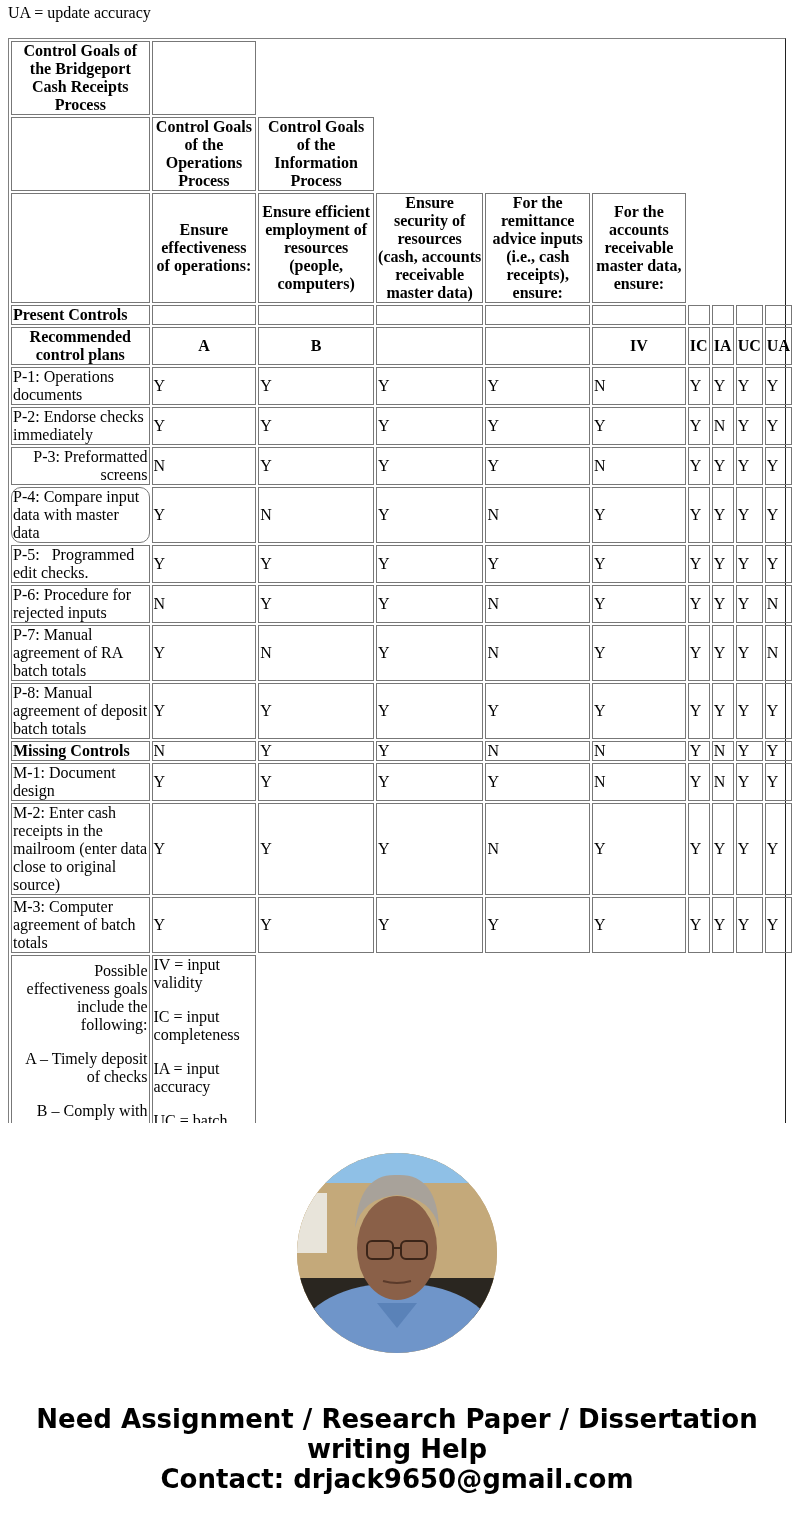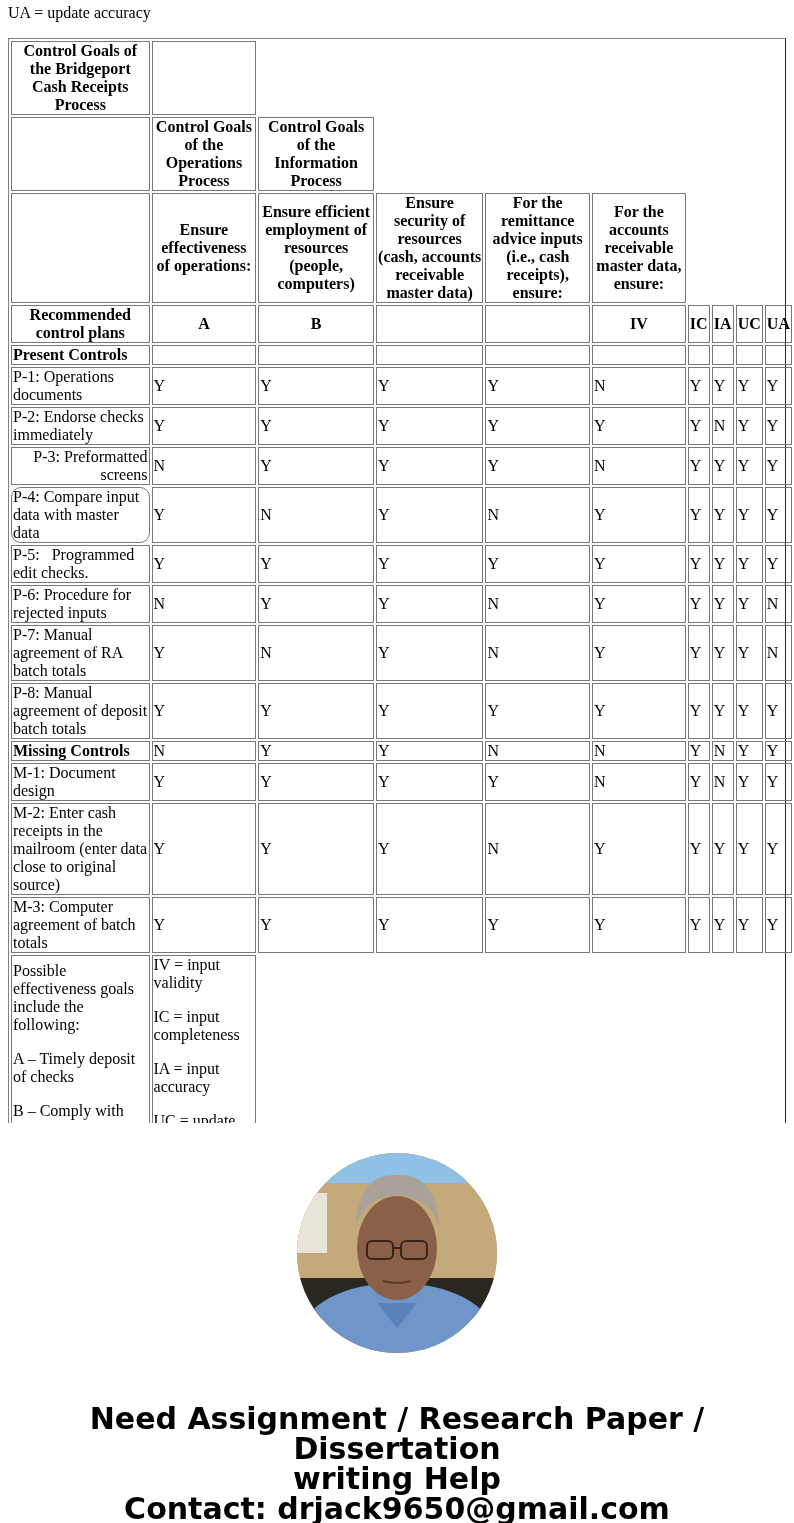--- a/index.html
+++ b/index.html
@@ -23,21 +23,21 @@
   .c5 { width: 90px; }
   .c6 { width: 18px; }
   .c7 { width: 18px; }
   .c8 { width: 22px; }
   .c9 { width: 22px; }
   td.empty { border-color: transparent !important; }
   .legend p { margin: 0 0 16px 0; }
   .avatar { position: absolute; left: 297px; top: 1153px; width: 200px; height: 200px; border-radius: 50%;
             overflow: hidden; background: #b9a27c; }
   .promo { position: absolute; left: 0; top: 1404px; width: 794px; text-align: center;
-           font-family: "DejaVu Sans", sans-serif; font-weight: bold; font-size: 30px; line-height: 30px; }
+           font-family: "DejaVu Sans", sans-serif; font-weight: bold; font-size: 26px; line-height: 30px; }
 </style>
 </head>
 <body>
 
 <div class="doc-frame">
   <div class="top-note">UA = update accuracy</div>
   <div class="outer"></div>
 
   <table class="grid">
     <tbody>
@@ -70,44 +70,44 @@
       <td class="h">Ensure effectiveness of operations:</td>
       <td class="h">Ensure efficient employment of resources (people, computers)</td>
       <td class="h">Ensure security of resources (cash, accounts receivable master data)</td>
       <td class="h">For the remittance advice inputs (i.e., cash receipts), ensure:</td>
       <td class="h">For the accounts receivable master data, ensure:</td>
       <td class="empty"></td>
           <td class="empty"></td>
           <td class="empty"></td>
           <td class="empty"></td>
     </tr>
+    <tr style="height:18px">
+      <td class="bold">Present Controls</td>
+      <td></td>
+          <td></td>
+          <td></td>
+          <td></td>
+          <td></td>
+          <td></td>
+          <td></td>
+          <td></td>
+          <td></td>
+    </tr>
     <tr style="height:36px">
       <td class="h">Recommended control plans</td>
       <td class="h">A</td>
       <td class="h">B</td>
       <td class="h"></td>
       <td class="h"></td>
       <td class="h">IV</td>
       <td class="h">IC</td>
       <td class="h">IA</td>
       <td class="h">UC</td>
       <td class="h">UA</td>
     </tr>
-    <tr style="height:18px">
-      <td class="bold">Present Controls</td>
-      <td></td>
-          <td></td>
-          <td></td>
-          <td></td>
-          <td></td>
-          <td></td>
-          <td></td>
-          <td></td>
-          <td></td>
-    </tr>
     </tbody>
       <tbody id="rows-body">
         <tr>
           <td style="white-space: pre-wrap;">P-1: Operations documents</td>
           <td>Y</td>
           <td>Y</td>
           <td>Y</td>
           <td>Y</td>
           <td>N</td>
           <td>Y</td>
@@ -243,33 +243,33 @@
           <td>Y</td>
           <td>Y</td>
           <td>Y</td>
           <td>Y</td>
           <td>Y</td>
           <td>Y</td>
         </tr>
       </tbody>
     <tbody>
         <tr>
-      <td style="vertical-align:top; padding-top:6px;">
+      <td style="vertical-align:top; padding-top:6px;text-align:right;">
         <div class="legend">
           <p>Possible effectiveness goals include the following:</p>
           <p>A – Timely deposit of checks</p>
           <p>B – Comply with</p>
         </div>
       </td>
       <td style="vertical-align:top;">
         <div class="legend">
           <p>IV = input validity</p>
           <p>IC = input completeness</p>
           <p>IA = input accuracy</p>
-          <p>UC = update</p>
+          <p>UC = batch</p>
         </div>
       </td>
       <td class="empty"></td>
           <td class="empty"></td>
           <td class="empty"></td>
           <td class="empty"></td>
           <td class="empty"></td>
           <td class="empty"></td>
           <td class="empty"></td>
           <td class="empty"></td>

